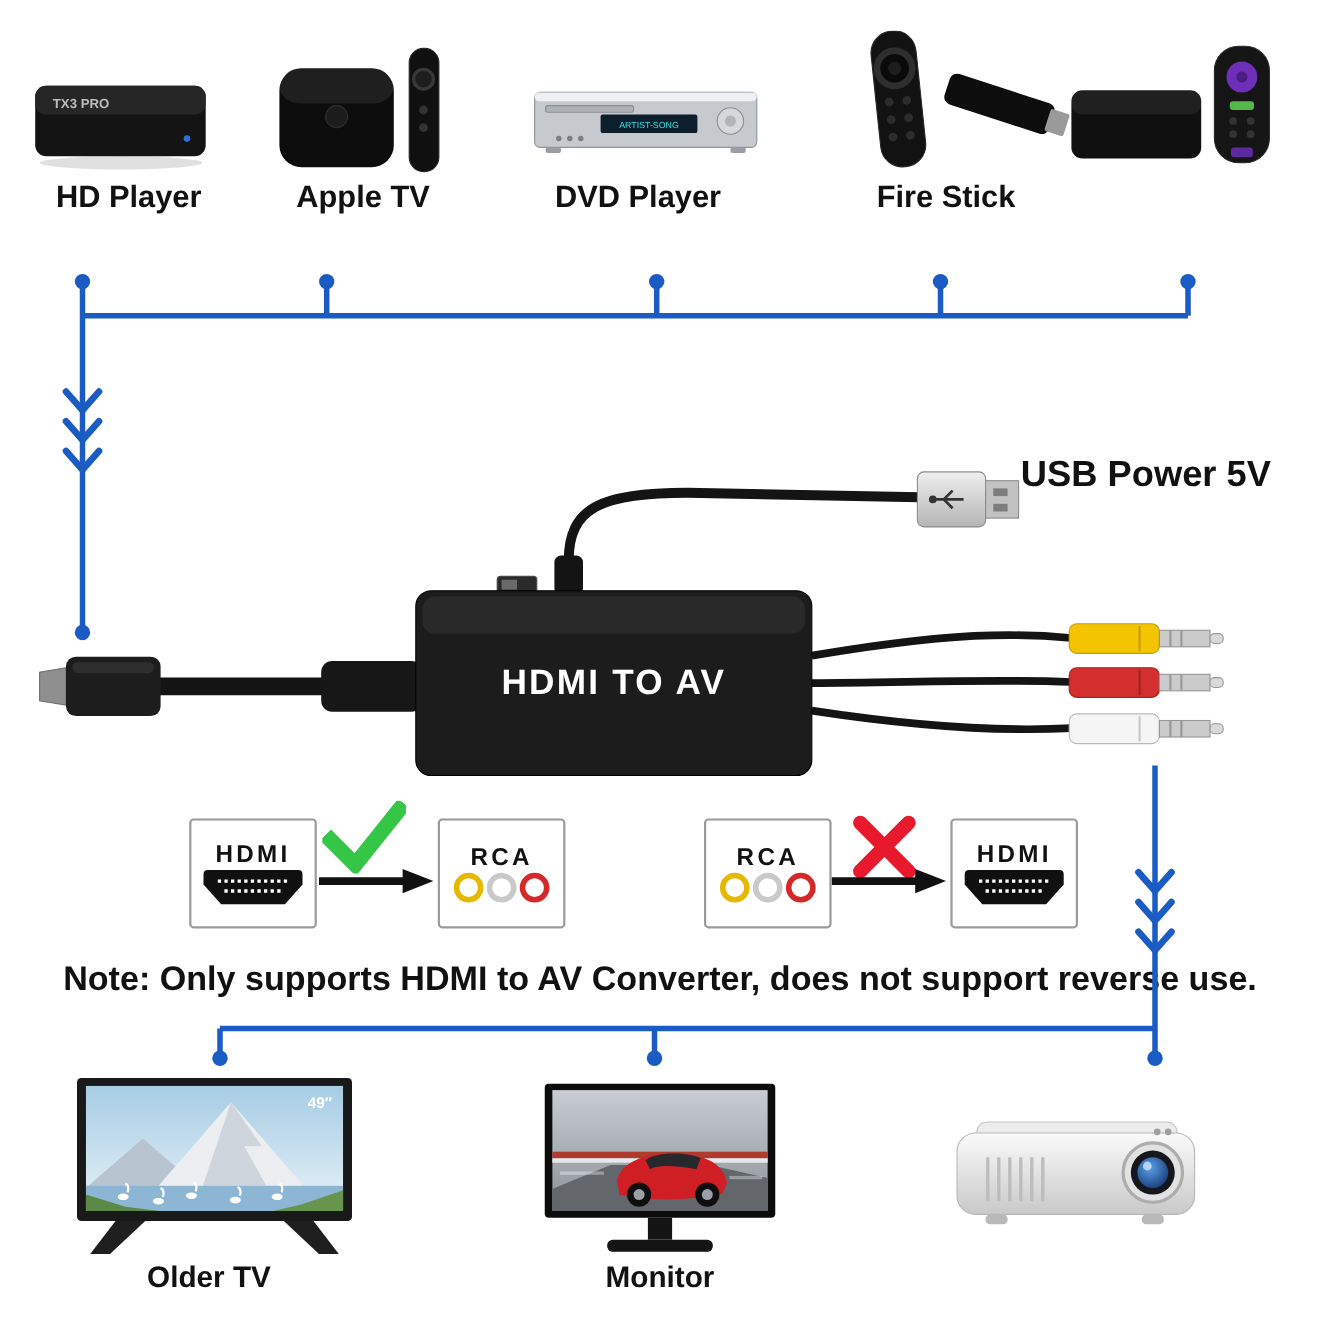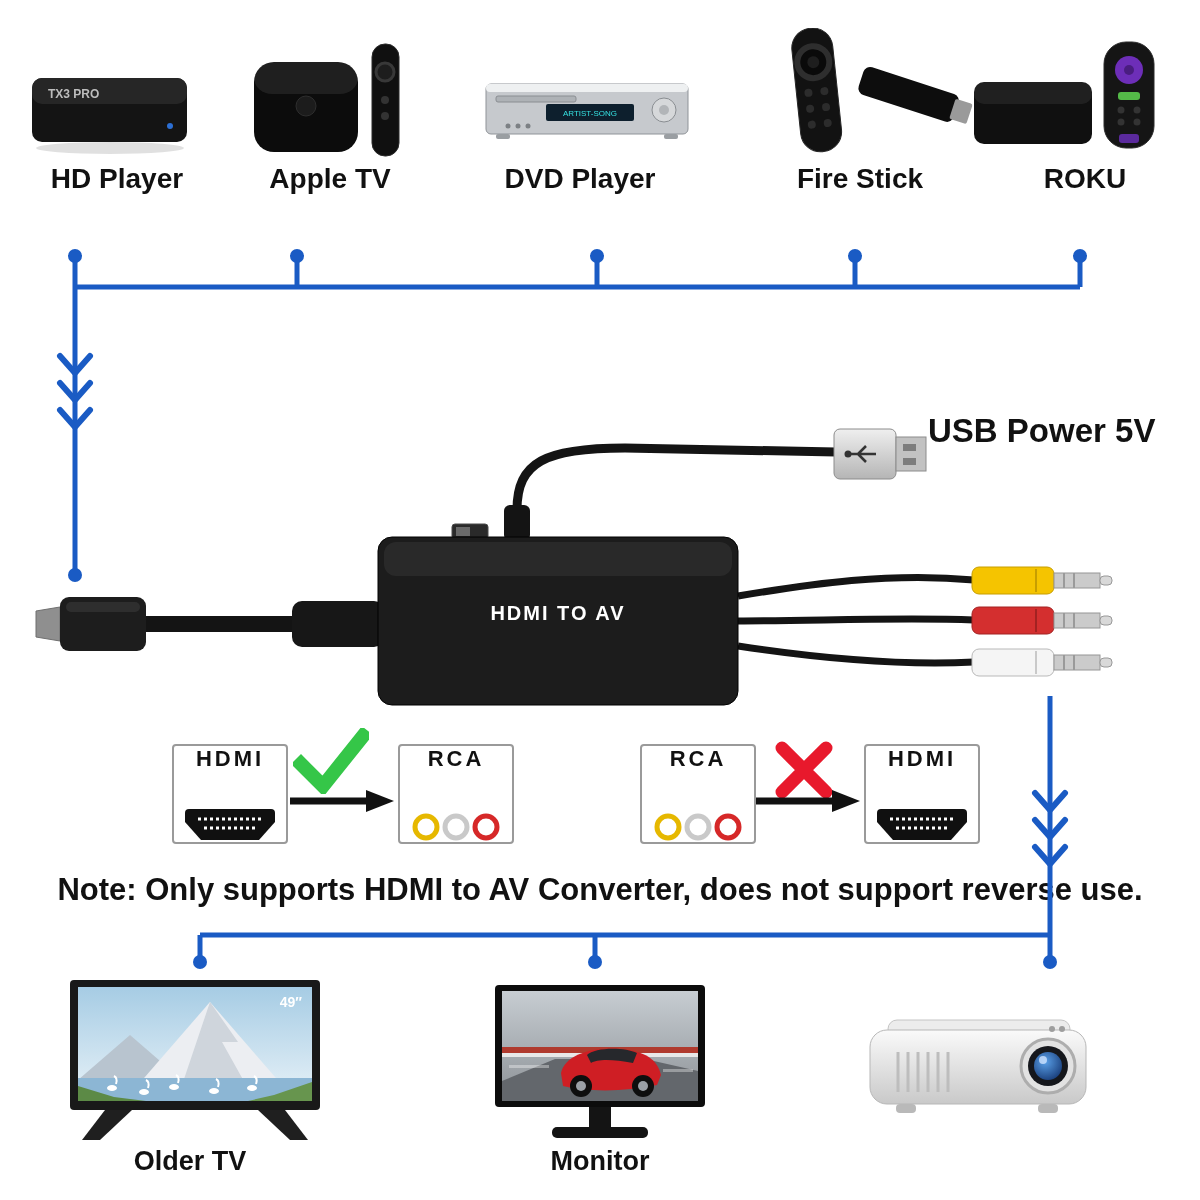--- a/index.html
+++ b/index.html
@@ -1,25 +1,25 @@
 <!DOCTYPE html>
 <html><head>
 <meta charset="utf-8">
 <style>
   html,body { margin:0; padding:0; background:#fff; font-family:"Liberation Sans", sans-serif; }
   #canvas { position:relative; width:1200px; height:1200px; background:#fff; overflow:hidden; }
   svg text { font-family:"Liberation Sans", sans-serif; }
   .dev-label { position:absolute; font-size:28px; font-weight:bold; color:#111; text-align:center; }
   .dev-label-sm { position:absolute; font-size:27px; font-weight:bold; color:#111; text-align:center; }
   #converter-label { position:absolute; left:378px; top:602px; width:360px; text-align:center;
-      color:#fff; font-size:20px; font-weight:bold; letter-spacing:2px; z-index:3; }
+      color:#fff; font-size:32px; font-weight:bold; letter-spacing:2px; z-index:3; }
   #usb-label { position:absolute; left:928px; top:412px; font-size:33px; font-weight:bold; color:#111; }
   .cmp-box { position:absolute; top:744px; width:112px; height:96px; background:#fff;
       border:2px solid #9a9a9a; border-radius:4px; display:flex; flex-direction:column;
-      align-items:center; justify-content:space-between; z-index:2; }
+      align-items:center; justify-content:center; z-index:2; }
   .cmp-label { font-size:22px; font-weight:bold; letter-spacing:3px; color:#111; }
   #note { position:absolute; top:872px; left:0; width:1200px; text-align:center;
       font-size:31px; font-weight:bold; color:#111; }
   .devimg { position:absolute; z-index:2; }
   #wires { position:absolute; left:0; top:0; z-index:1; }
   .mark { position:absolute; z-index:2; }
 </style>
 </head>
 <body>
 
@@ -191,21 +191,20 @@
     <circle cx="165" cy="70" r="3.5" fill="#333"></circle>
     <circle cx="149" cy="82" r="3.5" fill="#333"></circle>
     <circle cx="165" cy="82" r="3.5" fill="#333"></circle>
     <rect x="147" y="94" width="20" height="9" rx="3" fill="#5b2a9d"></rect>
   </svg>
 
   <div class="dev-label" style="left:240px;top:163px;width:180px">Apple TV</div>
   <div class="dev-label" style="left:22px;top:163px;width:190px">HD Player</div>
   <div class="dev-label" style="left:770px;top:163px;width:180px">Fire Stick</div>
   <div class="dev-label" style="left:490px;top:163px;width:180px">DVD Player</div>
-  <div class="dev-label" style="left:995px;top:163px;width:180px">ROKU</div>
 
   <div class="cmp-box" style="left:172px">
     <div class="cmp-label">HDMI</div>
     <svg width="92" height="34" viewBox="0 0 92 34">
       <path d="M5,1 H87 Q91,1 91,5 V14 L75,32 H17 L1,14 V5 Q1,1 5,1 Z" fill="#101010"></path>
       <line x1="14" y1="11" x2="78" y2="11" stroke="#fff" stroke-width="3" stroke-dasharray="3 3"></line>
       <line x1="20" y1="20" x2="72" y2="20" stroke="#fff" stroke-width="3" stroke-dasharray="3 3"></line>
     </svg>
   </div>
 

